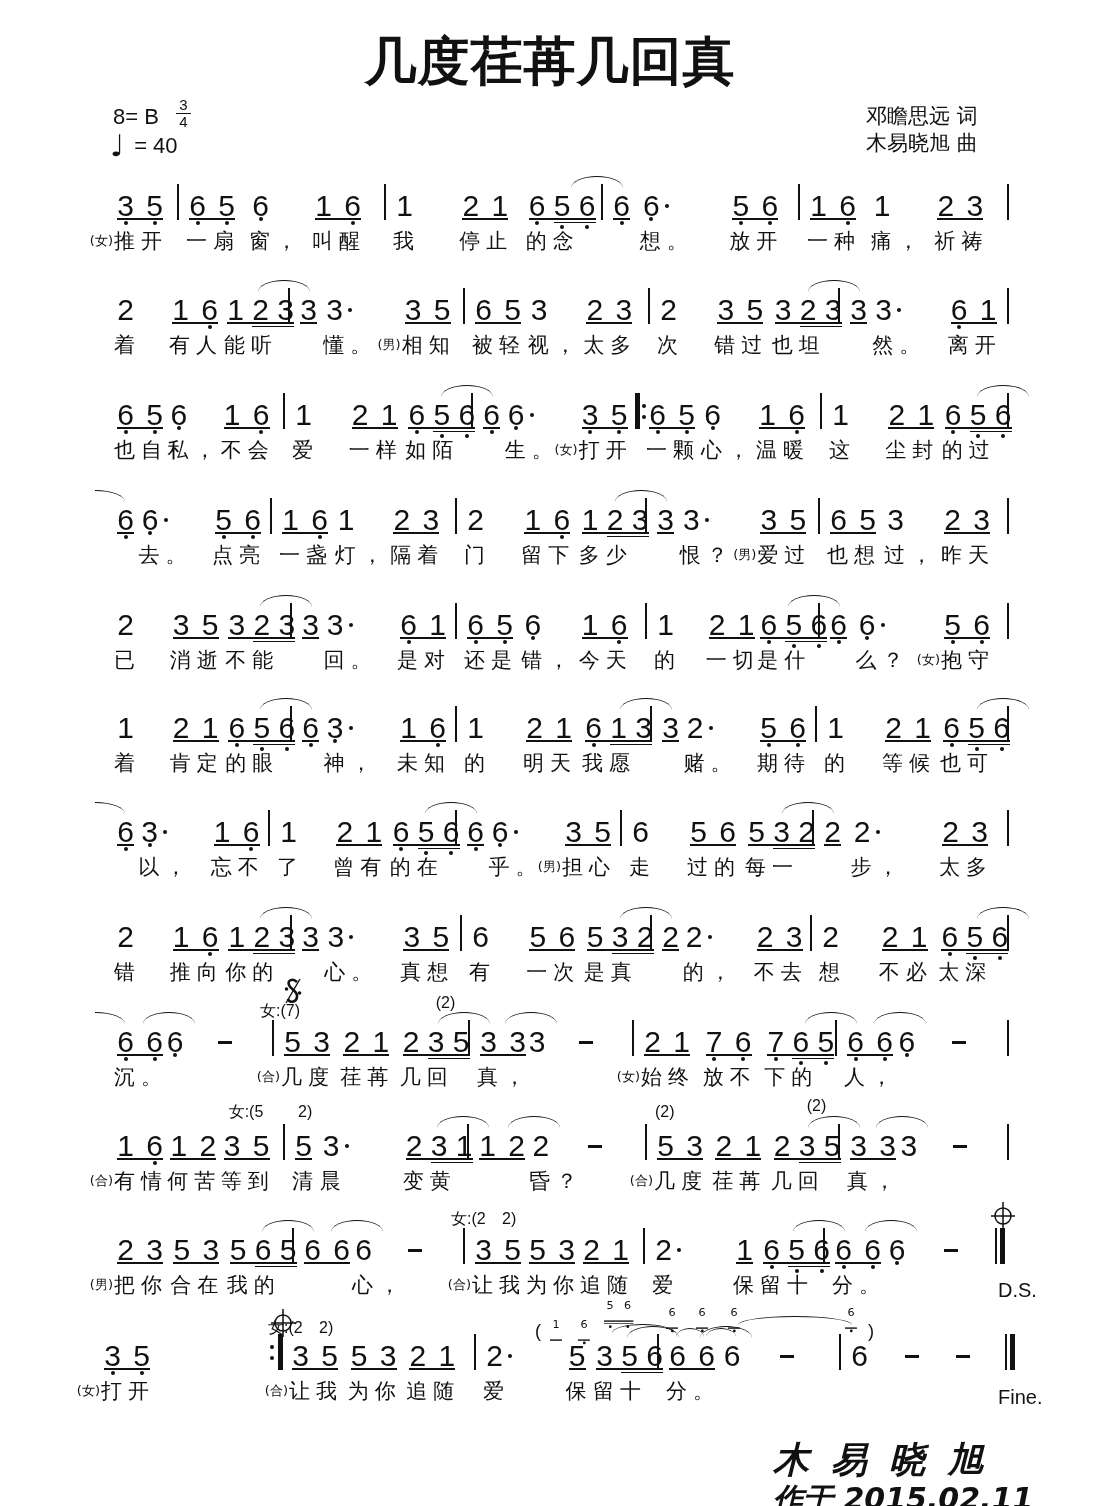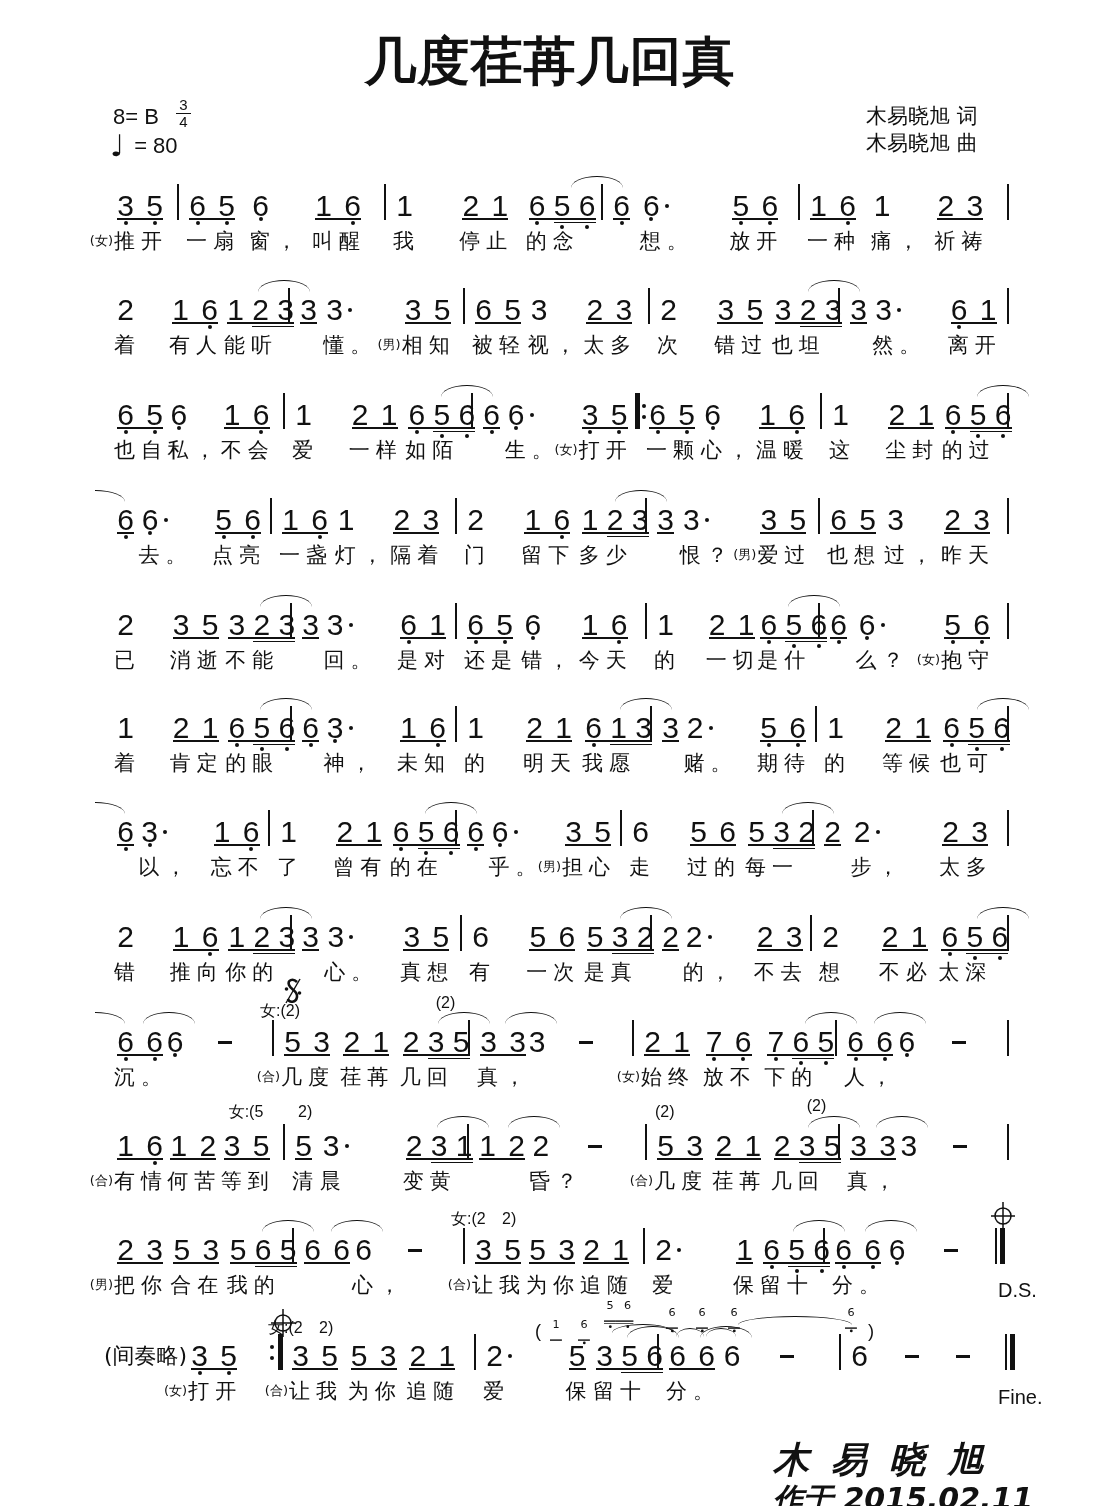--- a/index.html
+++ b/index.html
@@ -47,24 +47,24 @@
 <body>
 
 <div class="title">几度荏苒几回真</div>
 
 <div class="key">8= B</div>
 <div class="ts">
   <span class="top">3</span>
   <span class="bot">4</span>
 </div>
 <div class="tempo">
-  <span class="q">♩</span><span>= 80</span>
+  <span class="q">♩</span><span>= 40</span>
 </div>
 <div class="credits">
-  <div>木易晓旭 词</div>
+  <div>邓瞻思远 词</div>
   <div>木易晓旭 曲</div>
 </div>
 
 <div id="score">
     <div class="line" style="top: 186px;">
       <div class="meas" style="left: 105px; width: 72px;">
         <div class="grp" style="flex-grow: 1;">
           <div class="nrow"><span class="nt">3<i class="ul ul1"></i><b class="dot low1"></b></span><span class="nt" style="margin-left: 12px;">5<i class="ul ul1" style="left: -12px;"></i><b class="dot low1"></b></span></div>
           <span class="ly">推开<span class="pre">(女)</span></span>
         </div>
@@ -686,21 +686,21 @@
           <div class="nrow"><span class="nt">6<b class="dot low0"></b></span></div>
         </div>
         <div class="grp" style="flex-grow: 1;">
           <div class="nrow"><span class="nt dash"></span></div>
         </div>
       </div>
       <div class="meas" style="left: 272px; width: 196px;">
         <div class="grp" style="flex-grow: 1;">
           <div class="nrow"><span class="nt">5<i class="ul ul1"></i></span><span class="nt" style="margin-left: 12px;">3<i class="ul ul1" style="left: -12px;"></i></span></div>
           <span class="ly">几度<span class="pre">(合)</span></span>
-          <span class="above" style="left: -24px;">女:(2)</span>
+          <span class="above" style="left: -24px;">女:(7)</span>
         </div>
         <div class="grp" style="flex-grow: 1;">
           <div class="nrow"><span class="nt">2<i class="ul ul1"></i></span><span class="nt" style="margin-left: 12px;">1<i class="ul ul1" style="left: -12px;"></i></span></div>
           <span class="ly">荏苒</span>
         </div>
         <div class="grp" style="flex-grow: 1;">
           <div class="nrow"><span class="nt">2<i class="ul ul1"></i></span><span class="nt" style="margin-left: 8px;">3<i class="ul ul1" style="left: -8px;"></i><i class="ul ul2"></i></span><span class="nt" style="margin-left: 8px;">5<i class="ul ul1" style="left: -8px;"></i><i class="ul ul2" style="left: -8px;"></i></span></div>
           <span class="ly">几回</span>
           <span class="slur"></span>
           <span class="above" style="left: 33px; top: -28px;">(2)</span>
@@ -908,21 +908,20 @@
       </div>
       <div class="bar" style="left: 292px;"></div>
       <div class="bar" style="left: 463px;"></div>
       <div class="bar" style="left: 643px;"></div>
       <div class="bar" style="left: 823px;"></div>
       <div class="bar" style="left: 995px;"></div>
       <div class="bar thick" style="left: 1000px;"></div>
     </div>
     <div class="line" style="top: 1336px;">
       <div class="meas" style="left: 92px; width: 188px;">
-        <div class="lbl">(间奏略)</div>
         <div class="grp" style="flex-grow: 1;">
           <div class="nrow"><span class="nt">3<i class="ul ul1"></i><b class="dot low1"></b></span><span class="nt" style="margin-left: 12px;">5<i class="ul ul1" style="left: -12px;"></i><b class="dot low1"></b></span></div>
           <span class="ly">打开<span class="pre">(女)</span></span>
         </div>
       </div>
       <div class="meas" style="left: 280px; width: 194px;">
         <div class="grp" style="flex-grow: 1;">
           <div class="nrow"><span class="nt">3<i class="ul ul1"></i></span><span class="nt" style="margin-left: 12px;">5<i class="ul ul1" style="left: -12px;"></i></span></div>
           <span class="ly">让我<span class="pre">(合)</span></span>
           <span class="above" style="left: -24px; top: -17px;">女:(2 2)</span>

